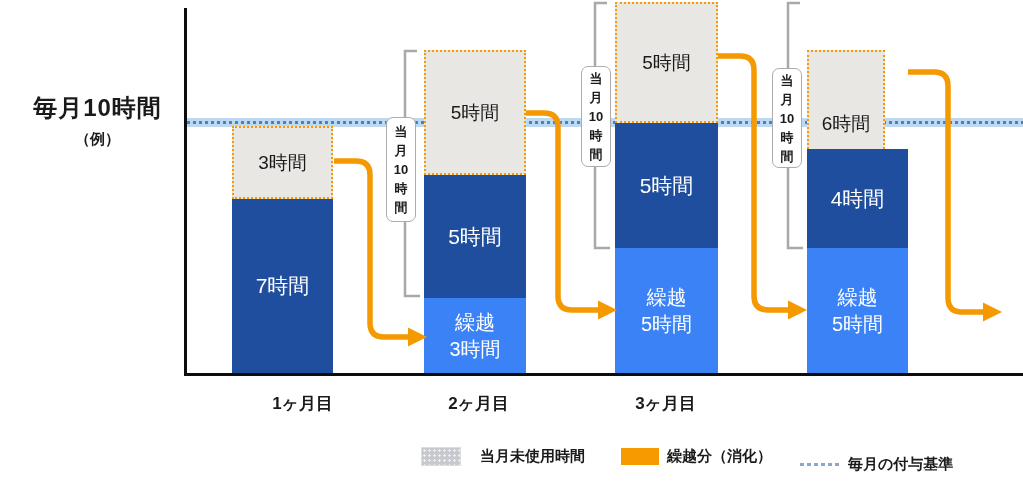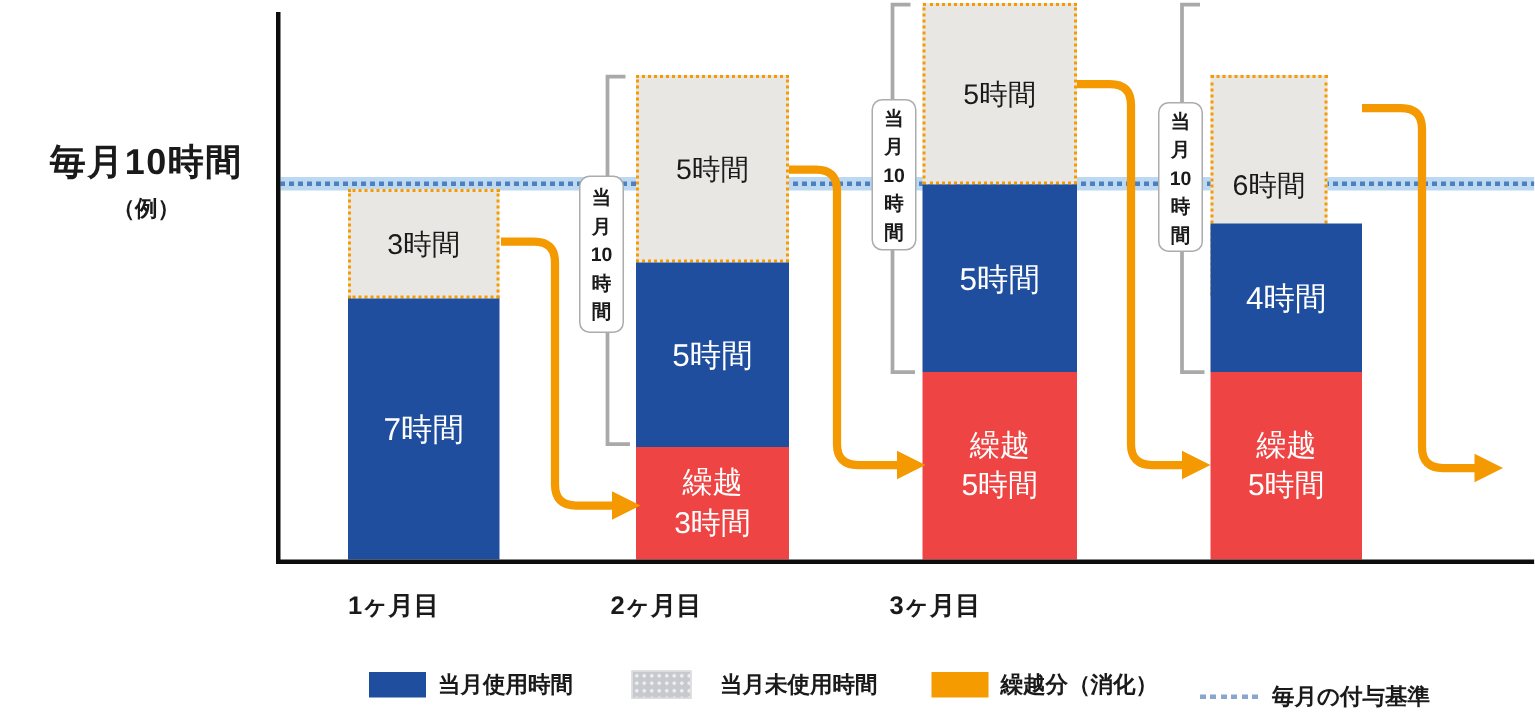--- a/index.html
+++ b/index.html
@@ -14,23 +14,23 @@
   
   .axis{background:#0d0d0d;}
   
   .grant-band{background:#bdd9f1;}
   .grant-dots{position:absolute;left:0;right:0;top:3px;height:3px;
     background:repeating-linear-gradient(90deg,#4e7fbe 0 3px,transparent 3px 6px);}
   
   .seg{display:flex;align-items:center;justify-content:center;text-align:center;}
   .seg-used{background:#1f4e9e;color:#fff;font-size:21px;}
   .seg-unused{background:#e9e7e4;color:#1a1a1a;font-size:19px;border:2px dotted #f59b00;}
-  .seg-carry{background:#ef4444;color:#fff;font-size:20px;line-height:27px;}
+  .seg-carry{background:#3b82f6;color:#fff;font-size:20px;line-height:27px;}
   
-  .xlab{font-size:17px;font-weight:700;text-align:left;}
+  .xlab{font-size:17px;font-weight:700;text-align:right;}
   
   .blabel{background:#fff;border:1.5px solid #acacac;border-radius:7px;
     display:flex;flex-direction:column;align-items:center;justify-content:center;
     font-size:13px;font-weight:700;line-height:19px;}
   .blabel span{display:block;}
   
   .legend-item{display:flex;align-items:center;gap:8px;}
   .legend-label{font-size:15px;font-weight:700;white-space:nowrap;}
   .sw{width:38px;height:17px;flex:0 0 auto;}
   .sw-used{background:#1f4e9e;}
@@ -136,24 +136,20 @@
       <span>月</span>
       <span>10</span>
       <span>時</span>
       <span>間</span>
   </div>
 
   <div class="abs xlab" style="left:232px;top:392px;width:101px;">1ヶ月目</div>
   <div class="abs xlab" style="left:407px;top:392px;width:102px;">2ヶ月目</div>
   <div class="abs xlab" style="left:593px;top:392px;width:103px;">3ヶ月目</div>
 
-  <div class="abs legend-item" style="left:246px;top:447px;">
-    <span class="sw sw-used"></span>
-    <span class="legend-label">当月使用時間</span>
-  </div>
   <div class="abs legend-item" style="left:421px;top:447px;gap:19px;">
     <span class="sw sw-unused"></span>
     <span class="legend-label">当月未使用時間</span>
   </div>
   <div class="abs legend-item" style="left:621px;top:447px;">
     <span class="sw sw-carry"></span>
     <span class="legend-label">繰越分（消化）</span>
   </div>
   <div class="abs legend-item" style="left:800px;top:455px;">
     <span class="sw sw-grant"></span>

